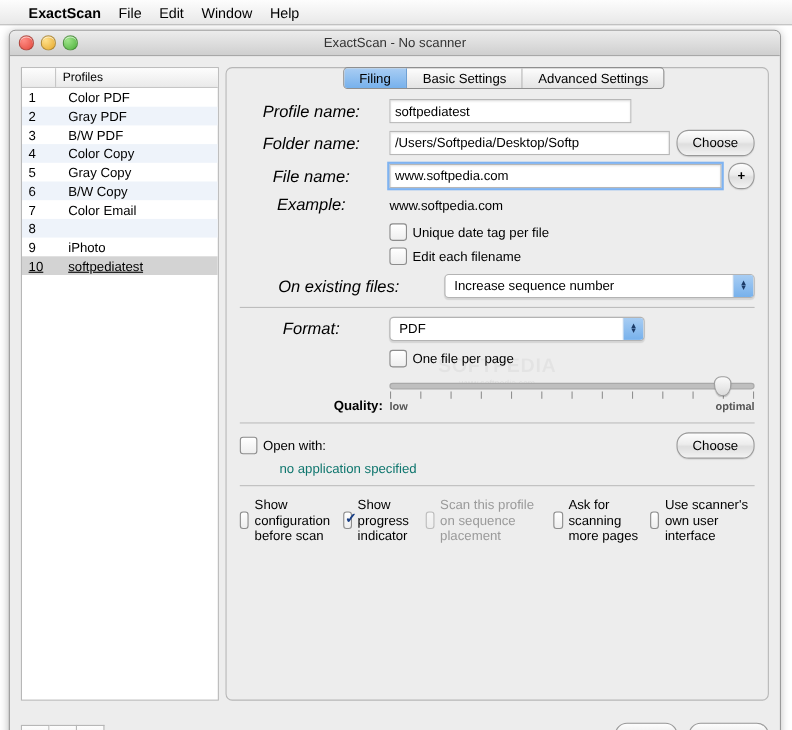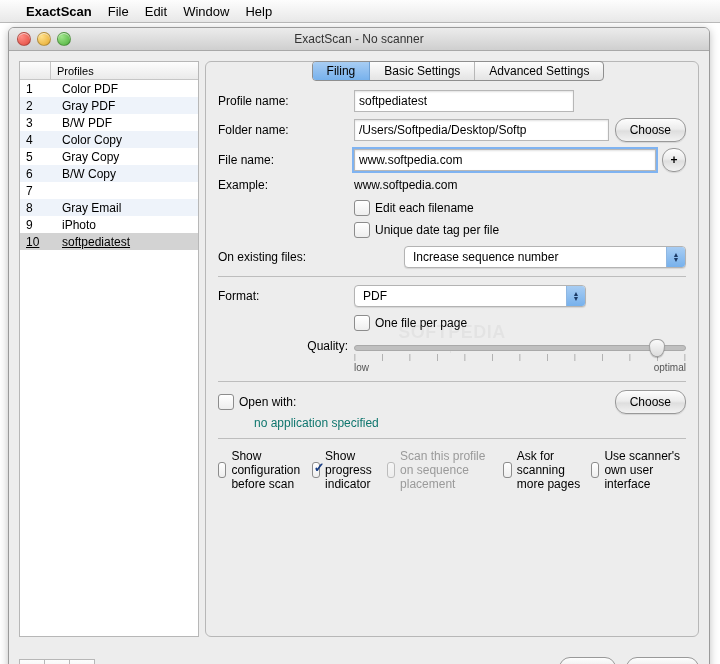--- a/index.html
+++ b/index.html
@@ -165,22 +165,23 @@
   }
 
   .form-row {
     display: flex;
     align-items: center;
     margin: 6px 0;
     gap: 6px;
   }
   .form-row .label {
     width: 130px;
-    text-align: left;
-    font-size: 12px;
+    text-align: center;
+    font-size: 15px;
+    font-style: italic;
   }
   input[type="text"].aqua {
     border: 1px solid #b7b7b7;
     height: 20px;
     padding: 0 4px;
     font-size: 12px;
     background: #fff;
     box-shadow: inset 0 1px 2px rgba(0,0,0,.12);
     flex: 1;
   }
@@ -251,23 +252,24 @@
     flex-direction: column;
     align-items: center;
     justify-content: center;
     font-size: 7px;
     color: #1c3b67;
     line-height: 5px;
   }
 
   .slider-row {
     display: flex;
-    align-items: flex-start;
+    align-items: flex-end;
     gap: 6px;
     font-size: 12px;
+    font-weight: bold;
   }
   .slider-wrap { flex: 1; }
   .slider {
     position: relative;
     height: 4px;
     background: #bfbfbf;
     border-radius: 3px;
     border: 1px solid #a9a9a9;
     margin: 6px 0 2px 0;
   }
@@ -388,24 +390,24 @@
             <div class="prow">
               <div class="pnum">5</div>
               <div class="pname">Gray Copy</div>
             </div>
             <div class="prow alt">
               <div class="pnum">6</div>
               <div class="pname">B/W Copy</div>
             </div>
             <div class="prow">
               <div class="pnum">7</div>
+              <div class="pname">Color Email</div>
             </div>
             <div class="prow alt">
               <div class="pnum">8</div>
-              <div class="pname">Gray Email</div>
             </div>
             <div class="prow">
               <div class="pnum">9</div>
               <div class="pname">iPhoto</div>
             </div>
             <div class="prow alt selected">
               <div class="pnum">10</div>
               <div class="pname">softpediatest</div>
             </div>
           </div>
@@ -440,25 +442,25 @@
         </div>
         <div class="form-row" style="margin-top:2px">
           <div class="label">Example:</div>
           <div>www.softpedia.com</div>
         </div>
         <div class="form-row" style="margin:0">
           <div class="label"></div>
           <div style="display:flex;flex-direction:column;gap:2px;">
             <div class="checkbox-row">
               <div class="cb"></div>
-              <div>Edit each filename</div>
+              <div>Unique date tag per file</div>
             </div>
             <div class="checkbox-row">
               <div class="cb"></div>
-              <div>Unique date tag per file</div>
+              <div>Edit each filename</div>
             </div>
           </div>
         </div>
         <div class="form-row">
           <div class="label" style="width:180px">On existing files:</div>
           <div class="popup" style="flex:1">
             <span>Increase sequence number</span>
             <div class="arrows">▲<br>▼</div>
           </div>
         </div>

